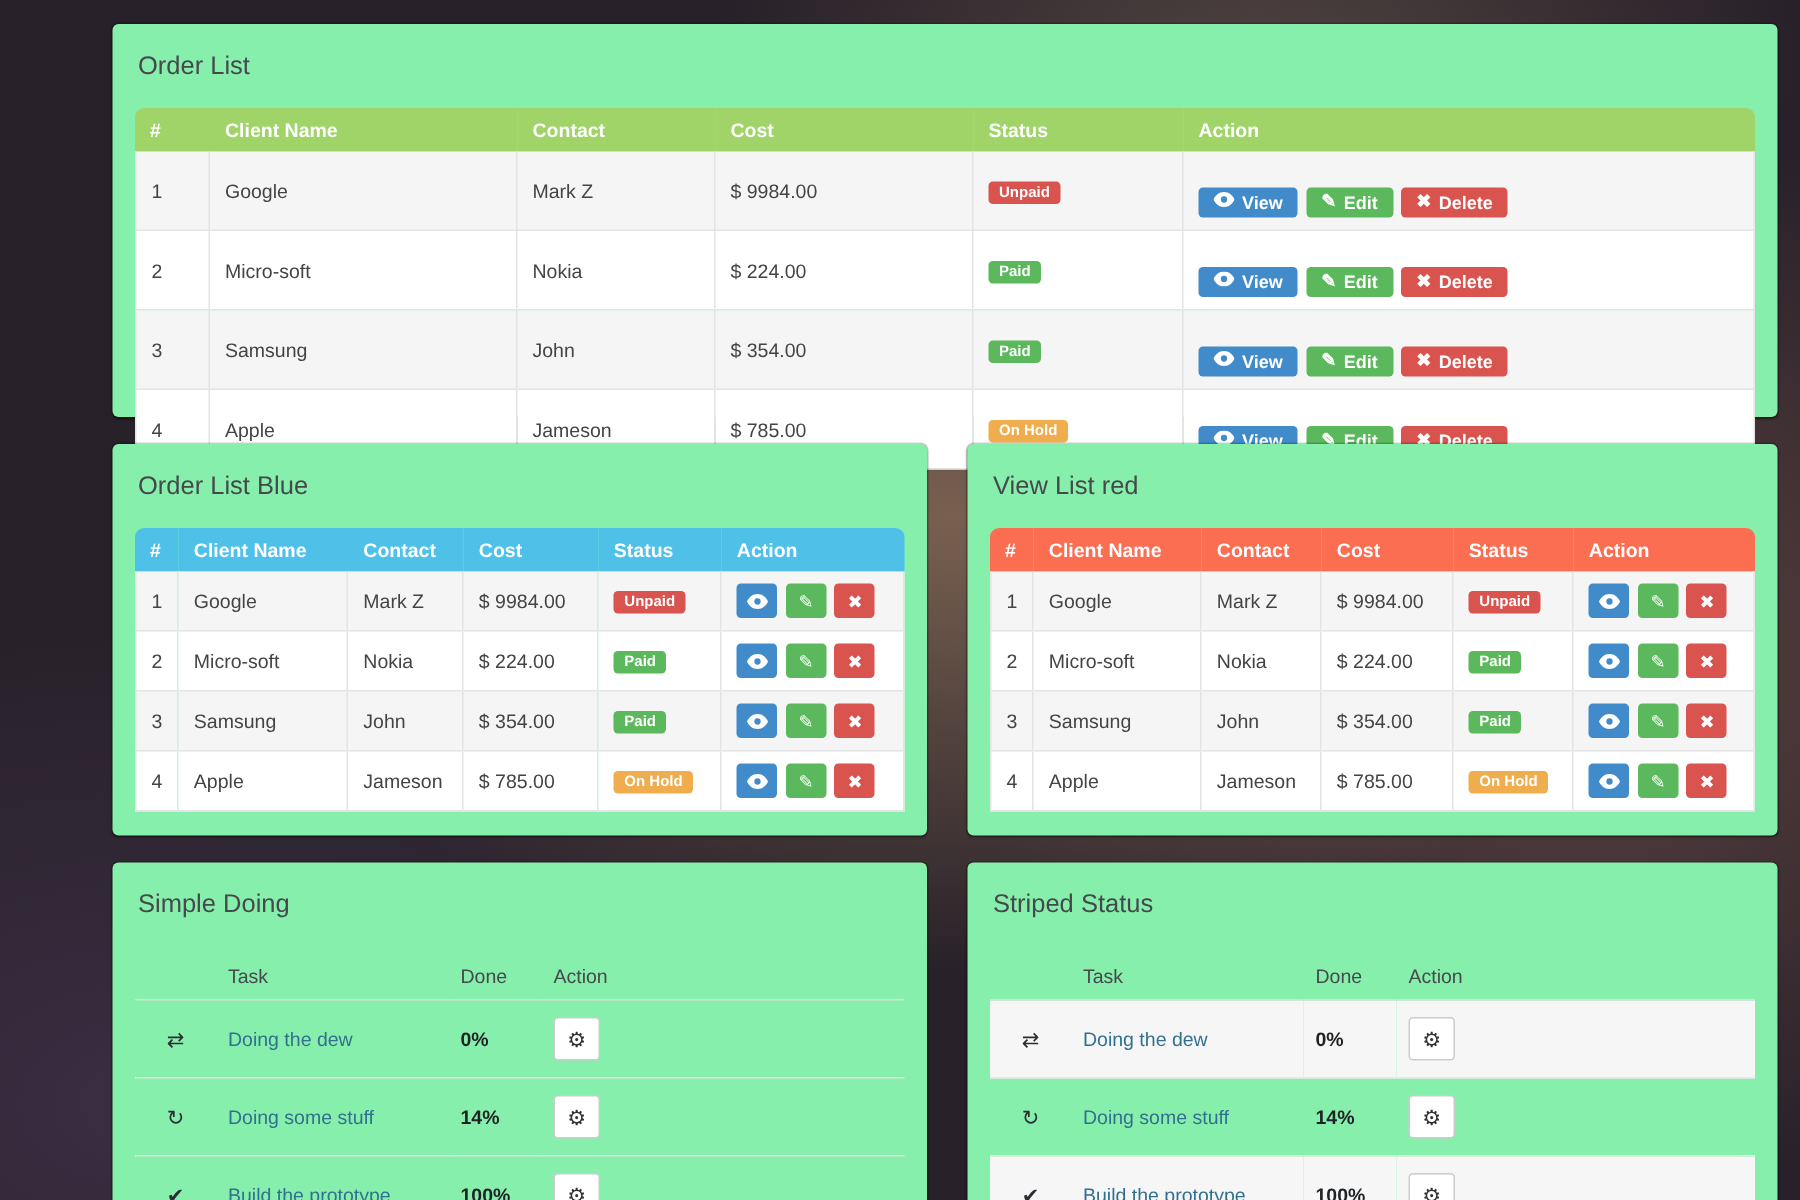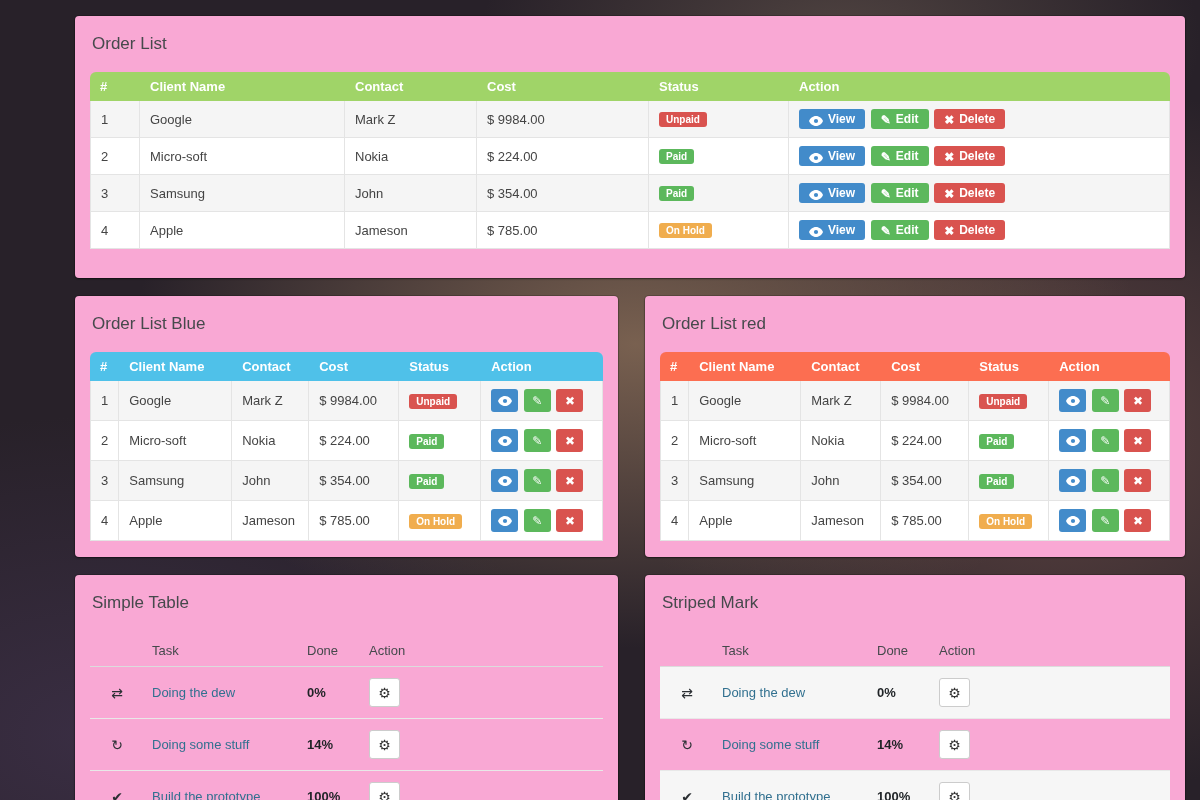--- a/index.html
+++ b/index.html
@@ -8,21 +8,21 @@
     font-family:"Liberation Sans",sans-serif;
     background-color:#282129;
     background-image:
       radial-gradient(42% 38% at 53% 43%, rgba(125,100,82,.95) 0%, rgba(125,100,82,0) 100%),
       radial-gradient(35% 45% at 88% 55%, rgba(100,72,68,.85) 0%, rgba(100,72,68,0) 100%),
       radial-gradient(30% 25% at 70% 5%,  rgba(92,78,72,.75) 0%, rgba(92,78,72,0) 100%),
       radial-gradient(40% 40% at 8% 92%,  rgba(72,56,88,.55) 0%, rgba(72,56,88,0) 100%);
   }
   .page{position:relative;width:1200px;height:800px;}
   .panel{
-    position:absolute;background:#f9a8d4;border-radius:4px;
+    position:absolute;background:#86efac;border-radius:4px;
     box-shadow:0 1px 2px rgba(0,0,0,.45), 0 0 0 1px rgba(0,0,0,.15);
     padding:14px 15px;box-sizing:border-box;
   }
   #panel-order-list{left:75px;top:16px;width:1110px;height:262px;}
   #panel-order-blue{left:75px;top:296px;width:543px;height:261px;}
   #panel-order-red{left:645px;top:296px;width:540px;height:261px;}
   #panel-simple{left:75px;top:575px;width:543px;height:280px;}
   #panel-striped{left:645px;top:575px;width:540px;height:280px;}
   .panel-title{font-size:17px;color:#46494c;font-weight:400;margin:4px 0 18px 2px;}
 
@@ -39,23 +39,23 @@
     border-bottom:1px solid #e4e4e4;border-right:1px solid #e4e4e4;
     vertical-align:middle;height:19px;
   }
   table.order tbody td:first-child{border-left:1px solid #e4e4e4;}
   table.order tbody tr:nth-child(odd) td{background:#f5f5f5;}
   .badge{
     display:inline-block;padding:2px 7px;border-radius:3px;color:#fff;
     font-weight:bold;font-size:10px;white-space:nowrap;
   }
   .abtn{
-    display:inline-flex;align-items:flex-end;gap:5px;border:none;cursor:pointer;
+    display:inline-flex;align-items:flex-start;gap:5px;border:none;cursor:pointer;
     color:#fff;font-size:12px;font-weight:bold;padding:3px 10px;border-radius:3px;
-    margin-right:2px;font-family:inherit;vertical-align:middle;
+    margin-right:2px;font-family:inherit;vertical-align:middle;margin-top:16px;
   }
   .ibtn{
     display:inline-flex;align-items:center;justify-content:center;border:none;cursor:pointer;
     color:#fff;font-size:12px;width:27px;height:23px;border-radius:3px;margin-right:2px;
     font-family:inherit;vertical-align:middle;
   }
   .abtn .glyph,.ibtn .glyph{font-size:12px;line-height:1;}
   .eye-svg{display:block;}
 
   
@@ -329,21 +329,21 @@
               <button class="ibtn" style="background: rgb(217, 83, 79);">
                 <span class="glyph">✖</span>
               </button>
             </td>
           </tr>
         </tbody>
     </table>
   </div>
 
   <div class="panel" id="panel-order-red">
-    <div class="panel-title">Order List red</div>
+    <div class="panel-title">View List red</div>
     <table class="order" style="--hdr: #fc6e51;">
       <colgroup>
           <col style="width:28px">
           <col style="width:112px">
           <col style="width:80px">
           <col style="width:88px">
           <col style="width:80px">
           <col>
         </colgroup>
       <thead>
@@ -451,21 +451,21 @@
               <button class="ibtn" style="background: rgb(217, 83, 79);">
                 <span class="glyph">✖</span>
               </button>
             </td>
           </tr>
         </tbody>
     </table>
   </div>
 
   <div class="panel" id="panel-simple">
-    <div class="panel-title">Simple Table</div>
+    <div class="panel-title">Simple Doing</div>
     <table class="tasks">
       <colgroup>
           <col style="width:38px">
           <col style="width:155px">
           <col style="width:62px">
           <col>
         </colgroup>
       <thead>
         <tr>
           <th></th>
@@ -507,21 +507,21 @@
                 <span class="glyph">⚙</span>
               </button>
             </td>
           </tr>
 
         </tbody>
     </table>
   </div>
 
   <div class="panel" id="panel-striped">
-    <div class="panel-title">Striped Mark</div>
+    <div class="panel-title">Striped Status</div>
     <table class="tasks striped">
       <colgroup>
           <col style="width:38px">
           <col style="width:155px">
           <col style="width:62px">
           <col>
         </colgroup>
       <thead>
         <tr>
           <th></th>

